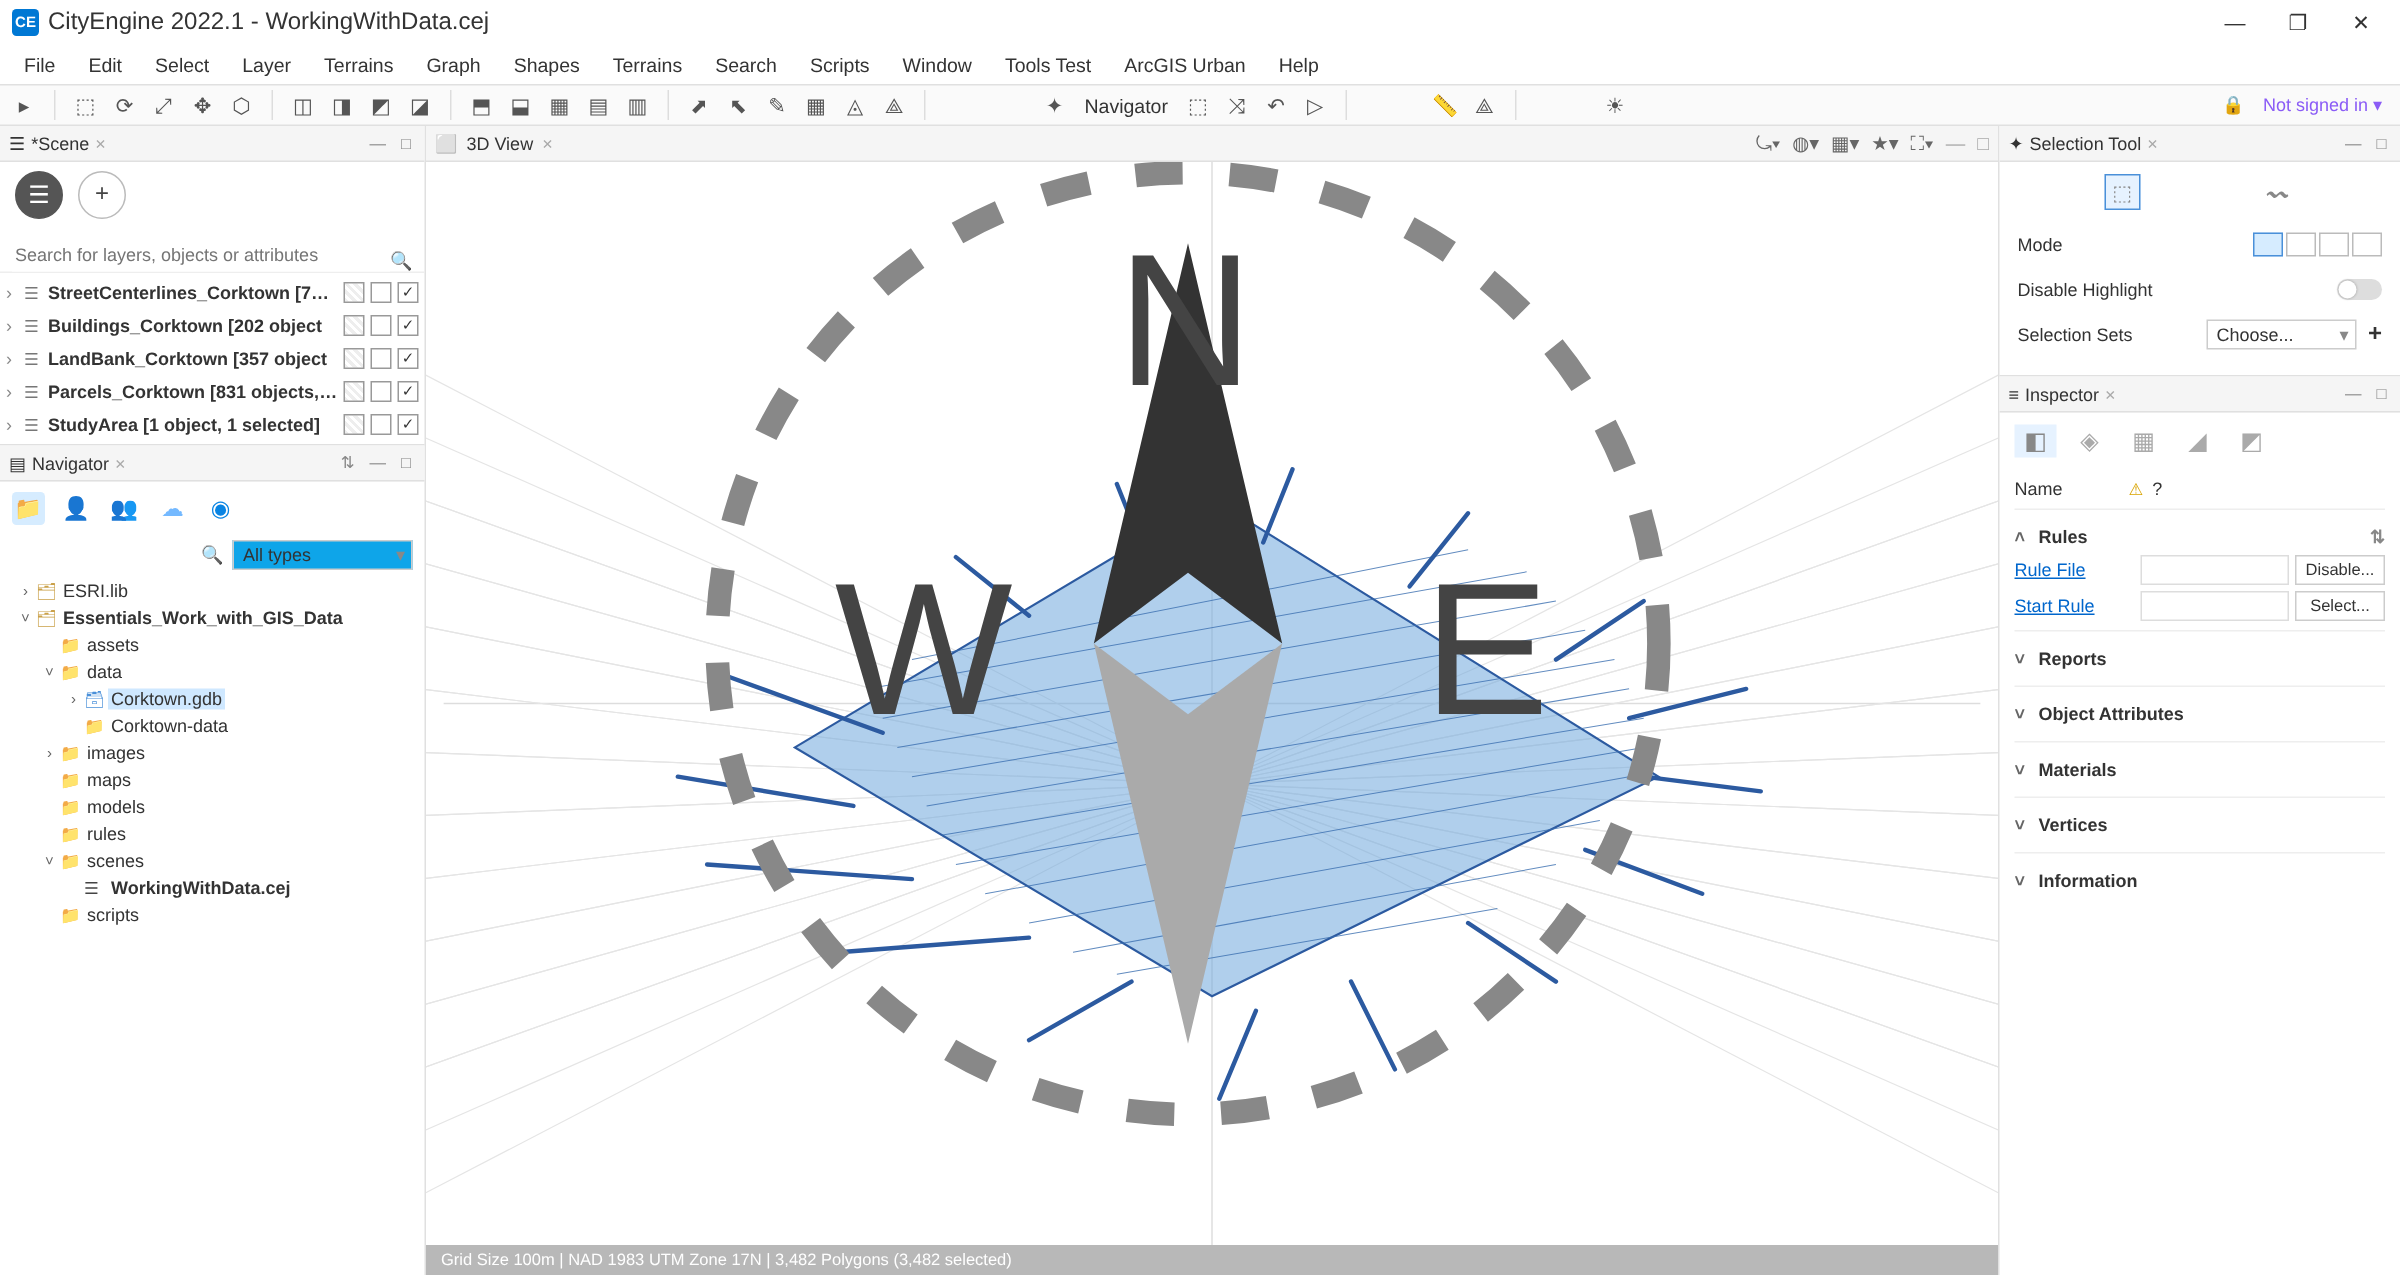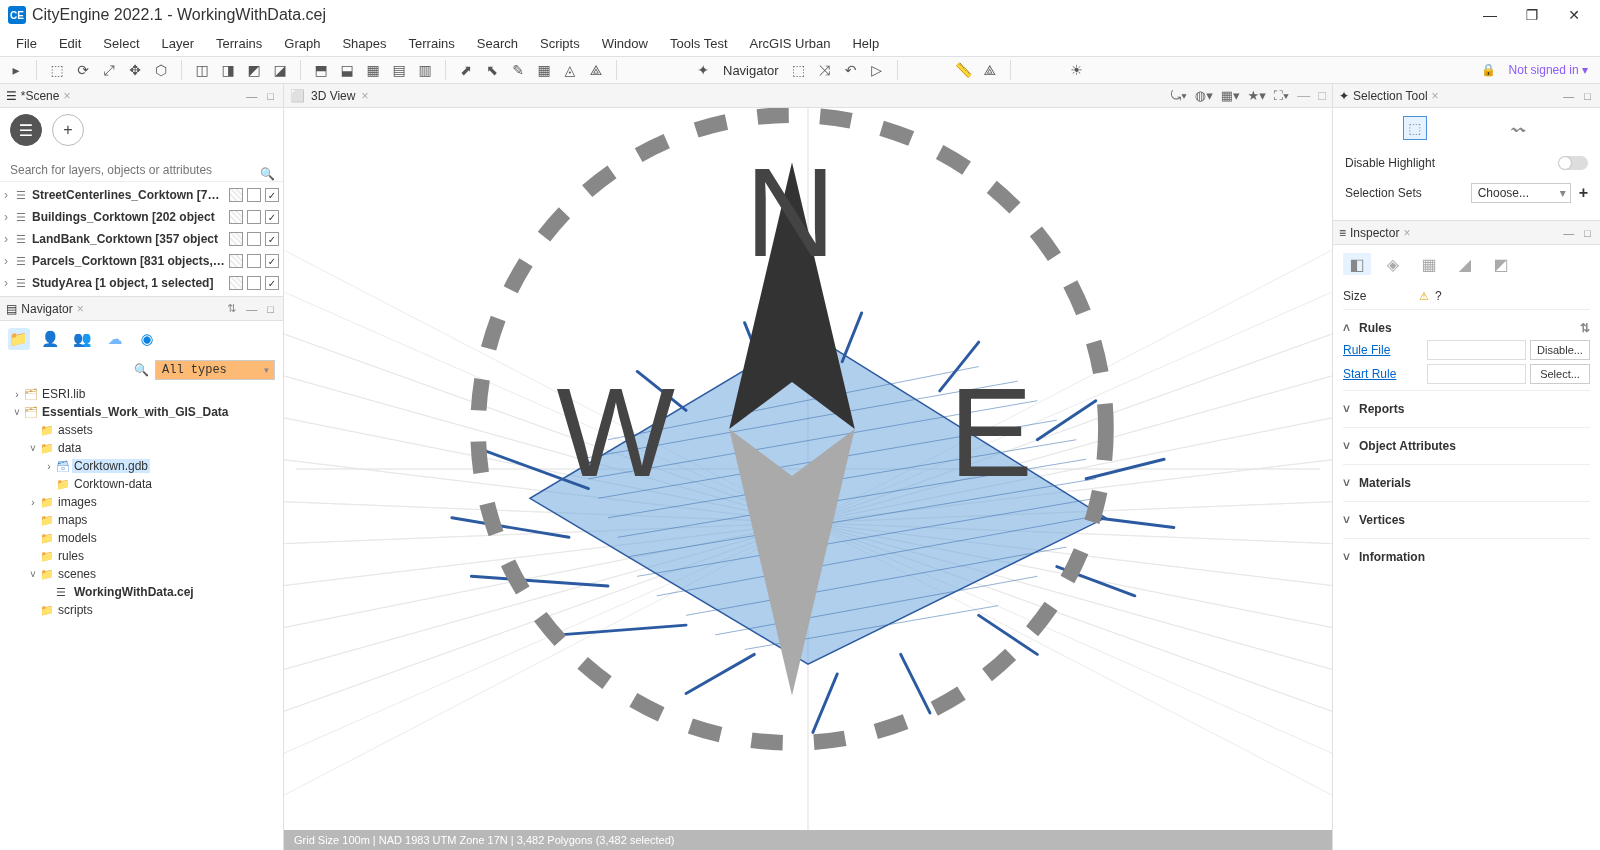--- a/index.html
+++ b/index.html
@@ -35,21 +35,21 @@
 .layer-row .lname { flex: 1; font-weight: 600; white-space: nowrap; overflow: hidden; text-overflow: ellipsis; }
 .layer-row .cb { width: 14px; height: 14px; border: 1px solid #999; margin-left: 2px; display:inline-flex;align-items:center;justify-content:center;font-size:10px; }
 .layer-row .cb.checked::after { content:"✓"; }
 .layer-row .hatch { background: repeating-linear-gradient(45deg,#eee,#eee 2px,#fff 2px,#fff 4px); }
 .navigator { flex: 1; display: flex; flex-direction: column; }
 .nav-toolbar { height: 36px; display:flex; align-items:center; padding: 0 8px; gap: 10px; }
 .nav-ic { width:22px;height:22px;display:inline-flex;align-items:center;justify-content:center;font-size:15px; }
 .nav-ic.sel { background:#d6ecff; border-radius:3px; }
 .nav-filter { height: 26px; display:flex; align-items:center; padding:0 8px; gap:6px; justify-content:flex-end; }
 .nav-filter .search-ic { color:#888; }
-.nav-filter .combo { border:1px solid #ccc; padding:2px 4px 2px 6px; font-size:12px; position:relative; width:120px; background:#fdba74;font-family:Liberation Mono, monospace; }
+.nav-filter .combo { border:1px solid #ccc; padding:2px 4px 2px 6px; font-size:12px; position:relative; width:120px; background:#0ea5e9; }
 .nav-filter .combo::after { content:"▾"; position:absolute; right:4px; color:#888; }
 .tree { padding: 2px 4px; overflow:auto; flex:1; }
 .tree-row { display:flex; align-items:center; height:18px; font-size:12px; gap:2px; white-space:nowrap; }
 .tree-row .exp { width:10px; color:#666; font-size:10px; text-align:center; }
 .tree-row .fic { width:14px; color:#caa14a; font-size:11px; }
 .tree-row .fic.gdb { color:#4a90d9; }
 .tree-row .fic.scn { color:#444; }
 .tree-row.sel .lbl { background:#cfe8ff; }
 .tree-row.bold .lbl { font-weight:600; }
 .tree-row .lbl { padding:0 2px; }
@@ -432,20 +432,29 @@
         <span style="color:#aaa">×</span>
         <span class="spacer"></span>
         <span class="pctrl">—</span>
         <span class="pctrl">□</span>
       </div>
       <div class="sel-icons">
         <span class="si active">⬚</span>
         <span class="si">〰</span>
       </div>
       <div class="ctrl-row">
+        <span class="label">Mode</span>
+        <div class="mode-btns">
+          <div class="mode-btn active"></div>
+          <div class="mode-btn"></div>
+          <div class="mode-btn"></div>
+          <div class="mode-btn"></div>
+        </div>
+      </div>
+      <div class="ctrl-row">
         <span class="label">Disable Highlight</span>
         <div class="toggle"></div>
       </div>
       <div class="ctrl-row">
         <span class="label">Selection Sets</span>
         <div class="combo2">Choose...</div>
         <span class="plus">+</span>
       </div>
       <div style="height:12px"></div>
     </div>
@@ -461,21 +470,21 @@
       </div>
       <div class="insp-icons">
         <span class="insp-ic active">◧</span>
         <span class="insp-ic">◈</span>
         <span class="insp-ic">▦</span>
         <span class="insp-ic">◢</span>
         <span class="insp-ic">◩</span>
       </div>
       <div class="insp-body">
         <div class="field-row">
-          <span class="flabel">Size</span>
+          <span class="flabel">Name</span>
           <span class="warn">⚠</span>
           <span>?</span>
         </div>
         <div class="section">
           <div class="section-hdr">
             <span class="chev">˄</span>
             <span>Rules</span>
             <span class="spacer" style="flex:1"></span>
             <span style="color:#888">⇅</span>
           </div>

